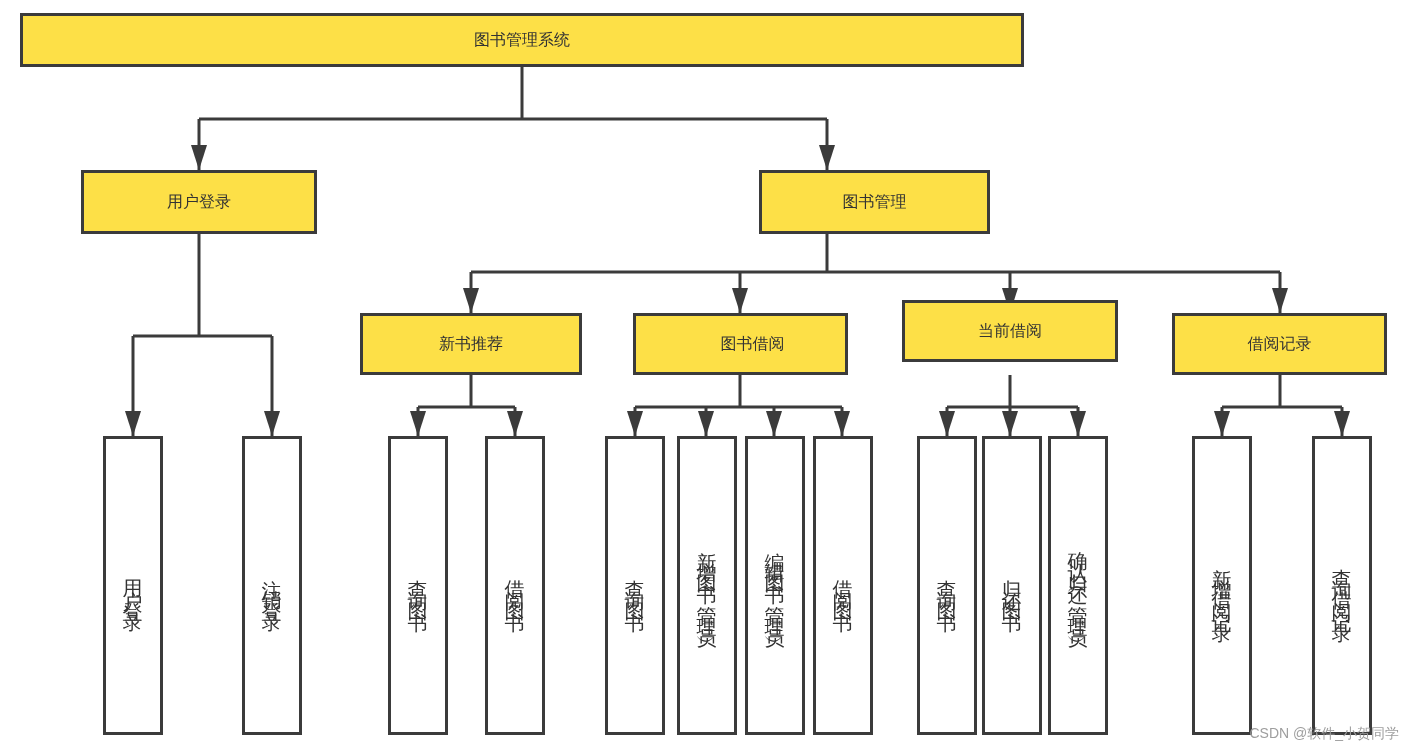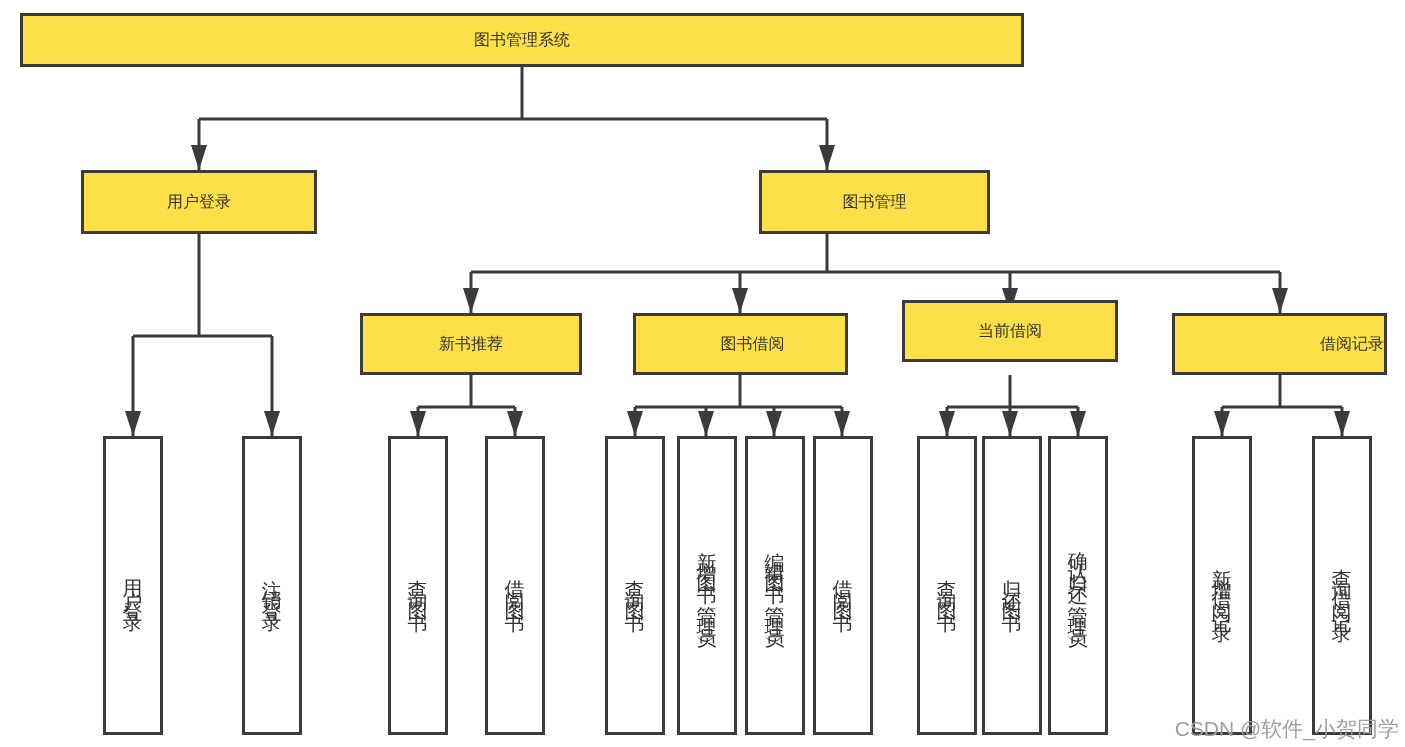--- a/index.html
+++ b/index.html
@@ -62,21 +62,21 @@
     text-orientation:mixed;
     font-size:20px;
     line-height:1;
     letter-spacing:11px;
     color:var(--text);
   }
   .watermark{
     position:absolute;
     right:6px;
     bottom:4px;
-    font-size:21px;
+    font-size:14px;
     color:var(--watermark);
     white-space:nowrap;
     margin-left:41px;
   }
 </style>
 </head>
 <body>
 
 <div class="canvas">
 
@@ -139,21 +139,21 @@
 
   <div class="hbox" style="left:360px;top:313px;width:222px;height:62px;align-items:center;">
     <span>新书推荐</span>
   </div>
   <div class="hbox" style="left:633px;top:313px;width:215px;height:62px;padding-left:24px;">
     <span>图书借阅</span>
   </div>
   <div class="hbox" style="left:902px;top:300px;width:216px;height:62px;">
     <span>当前借阅</span>
   </div>
-  <div class="hbox" style="left:1172px;top:313px;width:215px;height:62px;justify-content:flex-end;">
+  <div class="hbox" style="left:1172px;top:313px;width:215px;height:62px;">
     <span>借阅记录</span>
   </div>
 
   <div class="vbox" style="left:103px;top:436px;">
     <span class="vtext">用户登录</span>
   </div>
   <div class="vbox" style="left:242px;top:436px;">
     <span class="vtext">注销登录</span>
   </div>
 

